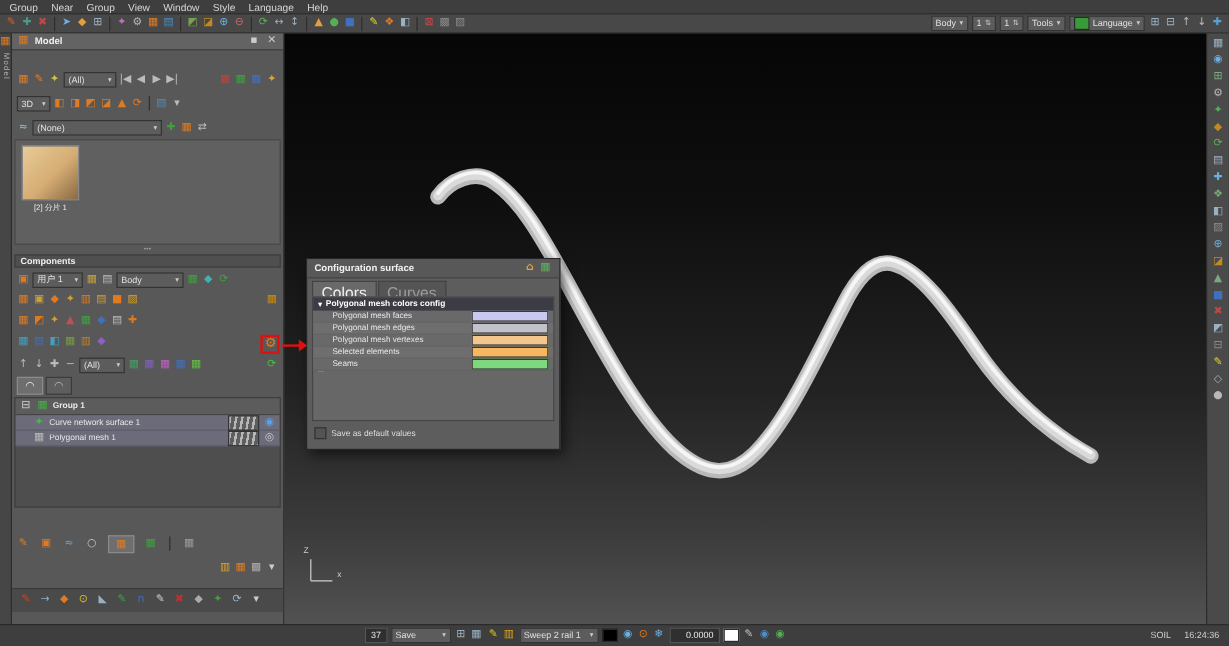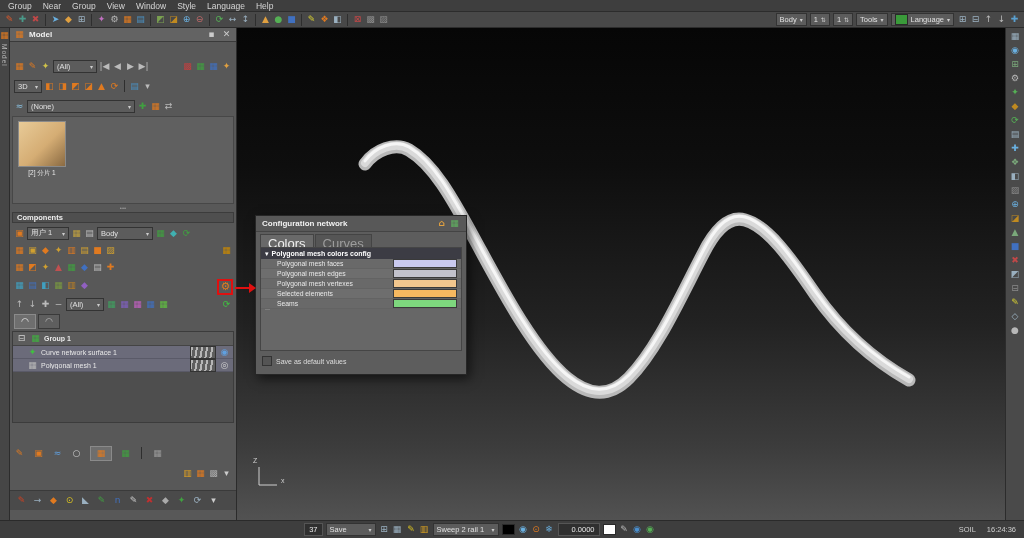--- a/index.html
+++ b/index.html
@@ -458,21 +458,21 @@
     <span class="ic sm" style="color: rgb(192, 72, 72);">✖</span>
     <span class="ic sm" style="color: rgb(154, 176, 192);">◩</span>
     <span class="ic sm" style="color: rgb(138, 138, 138);">⊟</span>
     <span class="ic sm" style="color: rgb(216, 208, 48);">✎</span>
     <span class="ic sm" style="color: rgb(154, 176, 192);">◇</span>
     <span class="ic sm" style="color: rgb(184, 184, 184);">●</span>
   </div>
 
 <div id="dialog" class="abs">
   <div id="dlgtitle">
-    <span>Configuration network</span>
+    <span>Configuration surface</span>
     <span class="spacer"></span>
     <span class="igrp">
         <span class="ic sm" style="color: rgb(224, 160, 64);">⌂</span>
         <span class="ic sm" style="color: rgb(96, 176, 96);">▦</span>
       </span>
   </div>
   <div id="dlgtabs">
     <span class="tab active">Colors</span>
     <span class="tab">Curves</span>
   </div>

